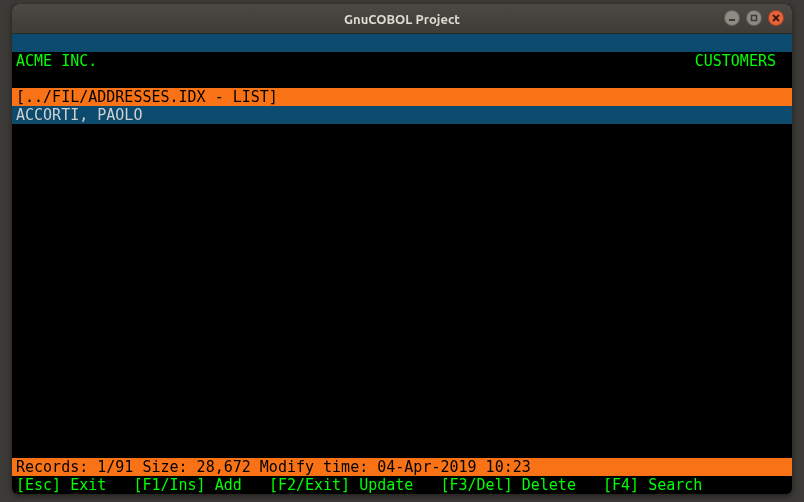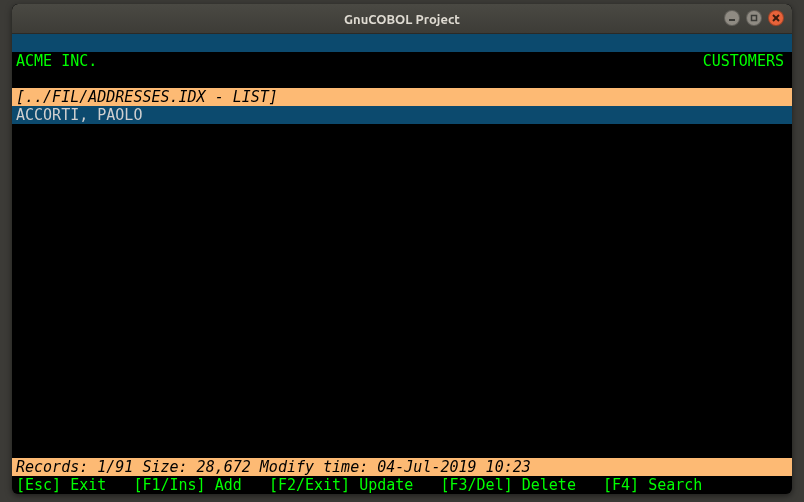--- a/index.html
+++ b/index.html
@@ -39,23 +39,23 @@
     .wbtn.min { background: #8f8b83; }
     .wbtn.max { background: #8f8b83; }
     .wbtn.close { background: #e9633a; }
     .term {
       flex: 1; display: flex; flex-direction: column;
       font-size: 15px; line-height: 18px;
       color: #00ff00;
       letter-spacing: 0;
     }
     .row { height: 18px; white-space: pre; }
-    .pad { padding-left: 4px; padding-right: 8px; }
+    .pad { padding-left: 4px; padding-right: 16px; }
     .green-fg { color: #00ff00; }
-    .greenbar { background: #fdba74; color: #000; font-style: italic; }
+    .greenbar { background: #f97316; color: #000; }
     .greybar  { background: #d0d0d0; color: #000; }
     .blackbar { background: #0c4a6e; color: #d0d0d0; }
     .flex { display: flex; justify-content: space-between; }
     .spacer { flex: 1; }
     .footer .seg { display: inline; }
     .footer { white-space: pre; }
   </style>
 </head>
 <body>
 
@@ -88,16 +88,16 @@
       <span>ACME INC.</span>
       <span>CUSTOMERS</span>
     </div>
     <div class="row"></div>
     <div class="row greenbar pad"><span>[../FIL/ADDRESSES.IDX - LIST]</span></div>
     <div class="row blackbar pad"><span>ACCORTI, PAOLO</span></div>
     <div class="row"></div>
 
     <div class="spacer"></div>
 
-    <div class="row greenbar pad"><span>Records: 1/91 Size: 28,672 Modify time: 04-Jul-2019 10:23</span></div>
+    <div class="row greenbar pad"><span>Records: 1/91 Size: 28,672 Modify time: 04-Apr-2019 10:23</span></div>
     <div class="row pad green-fg footer"><span class="seg">[Esc] Exit</span>   <span class="seg">[F1/Ins] Add</span>   <span class="seg">[F2/Exit] Update</span>   <span class="seg">[F3/Del] Delete</span>   <span class="seg">[F4] Search</span></div>
   </div>
 </div>
 
 </body></html>

